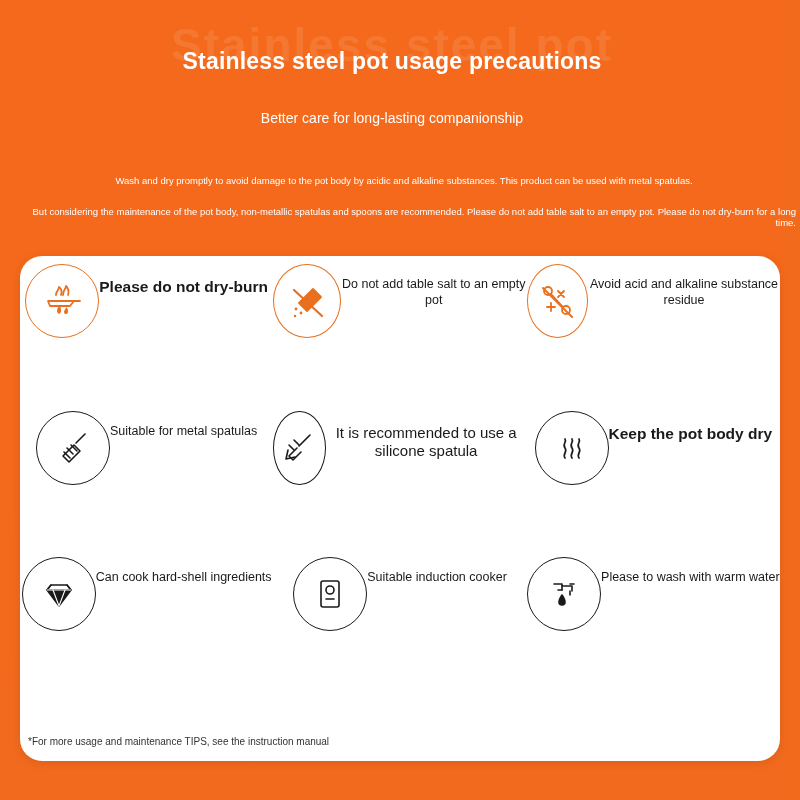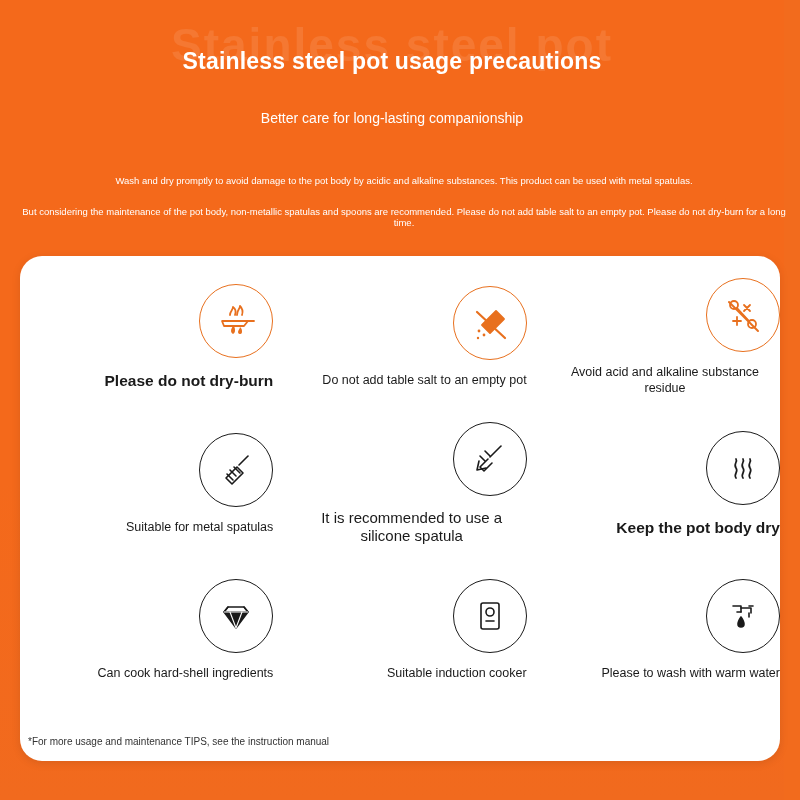--- a/index.html
+++ b/index.html
@@ -60,21 +60,21 @@
     left: 0;
     width: 100%;
     text-align: center;
     color: #ffffff;
     font-size: 9.5px;
     line-height: 1.2;
     font-weight: 400;
     margin-left: 12px;
   }
   .note.n1 { top: 175px; }
-  .note.n2 { top: 206px; }
+  .note.n2 { top: 206px; text-align: right; }
 
   .card {
     position: absolute;
     left: 20px;
     top: 256px;
     width: 760px;
     height: 505px;
     background: #ffffff;
     border-radius: 22px;
     box-shadow: 0 2px 10px rgba(0,0,0,0.10);
@@ -84,22 +84,22 @@
     left: 0;
     top: 8px;
     width: 760px;
     height: 440px;
     display: grid;
     grid-template-columns: repeat(3, 1fr);
     grid-template-rows: repeat(3, 1fr);
   }
   .cell {
     display: flex;
-    flex-direction: column;
-    align-items: flex-end;
+    flex-direction: row;
+    align-items: flex-start;
     justify-content: center;
   }
   .circle {
     width: 74px;
     height: 74px;
     border-radius: 50%;
     border: 1.6px solid #1a1a1a;
     display: flex;
     align-items: center;
     justify-content: center;

